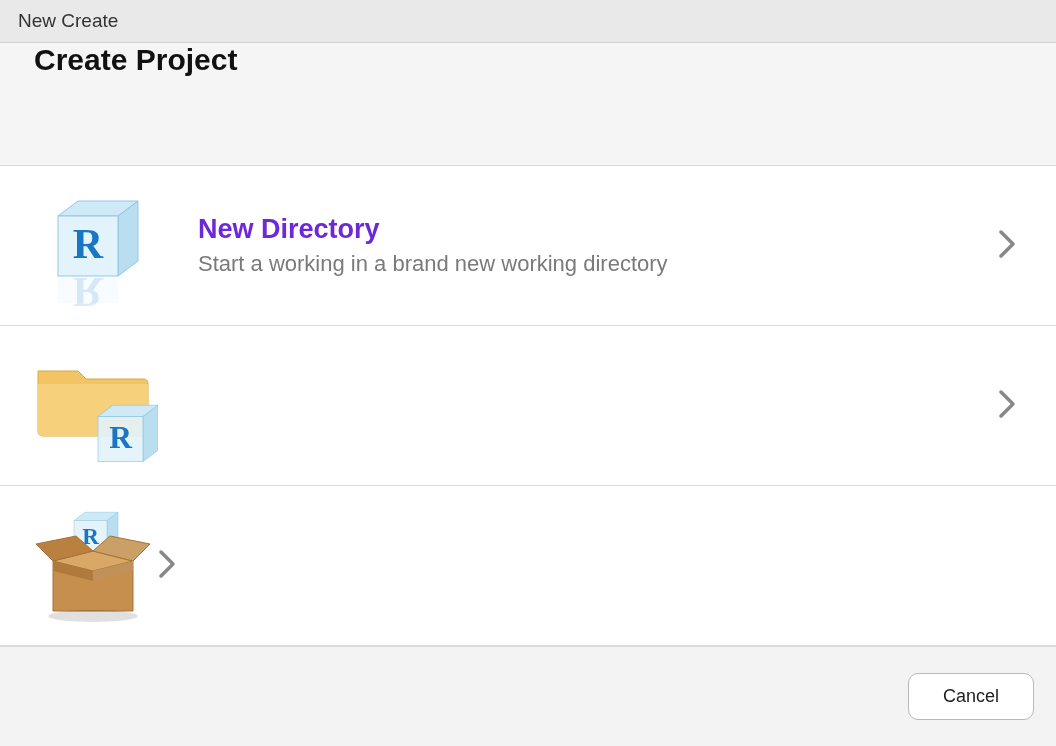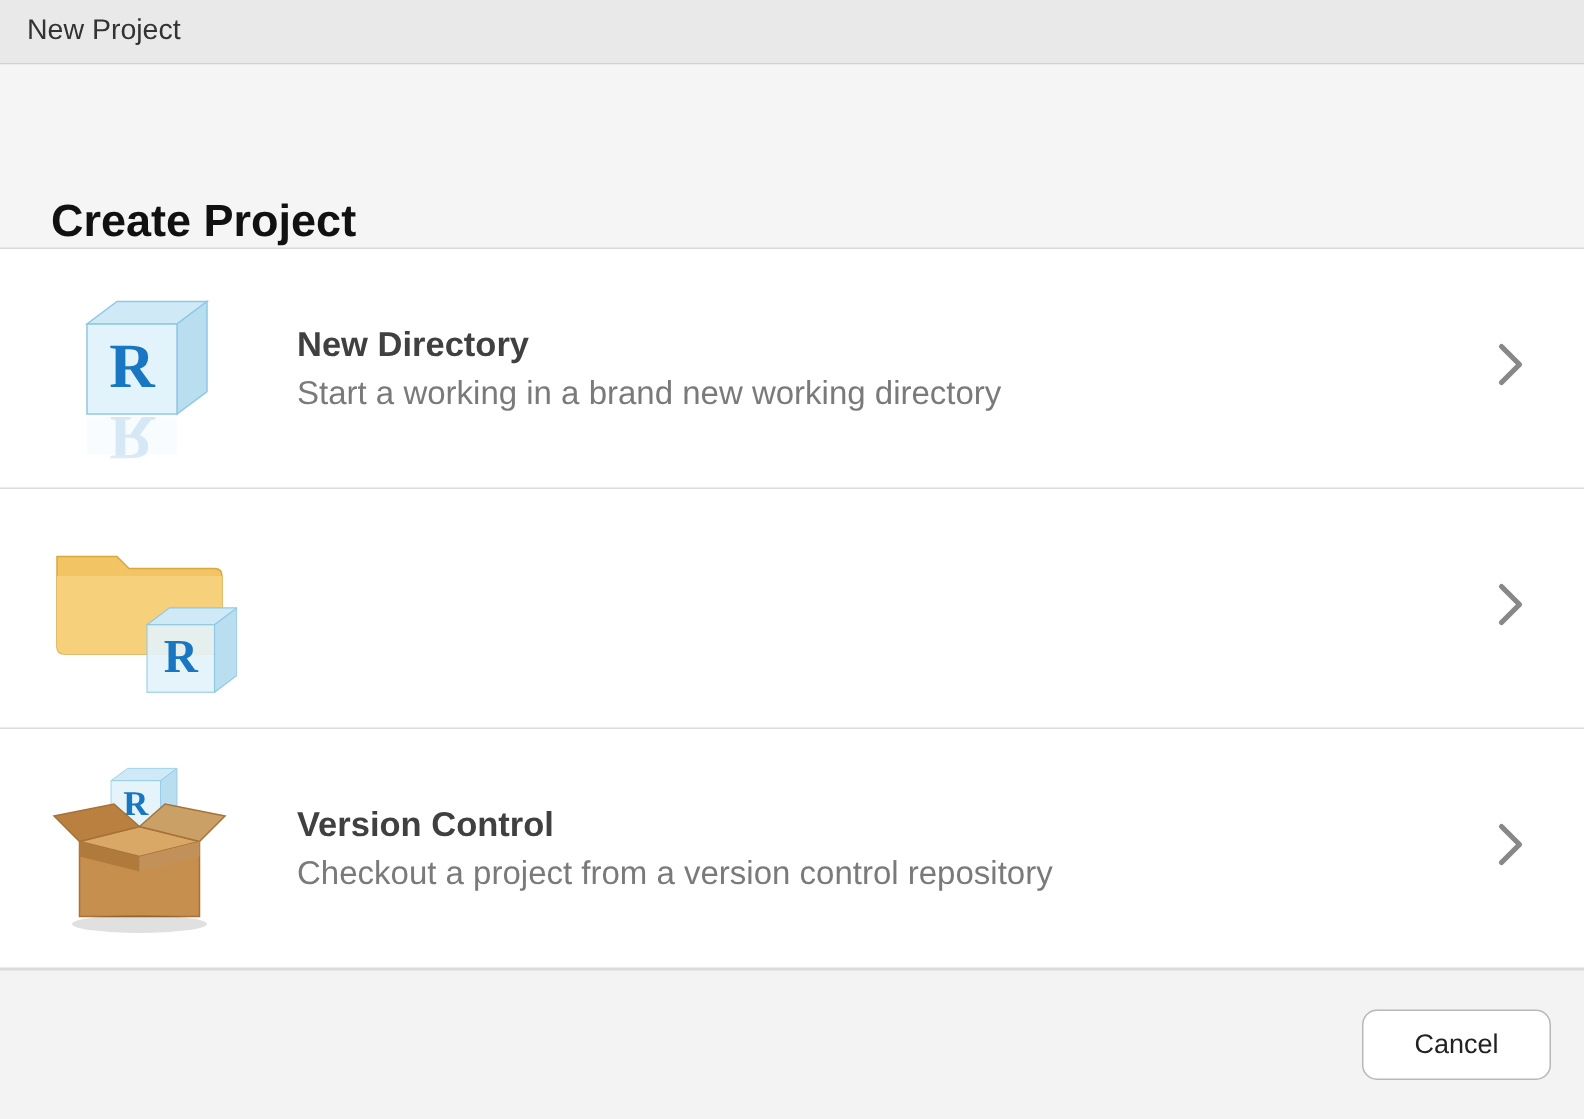--- a/index.html
+++ b/index.html
@@ -18,21 +18,21 @@
       align-items: center;
       padding-left: 18px;
       font-size: 19px;
       color: #333;
     }
     .header {
       height: 123px;
       background: #f5f5f5;
       border-bottom: 1px solid #d9d9d9;
       display: flex;
-      align-items: flex-end;
+      align-items: flex-start;
       padding-left: 34px;
     }
     .header-title {
       font-size: 30px;
       font-weight: 700;
       color: #111;
     }
     .options { background: #fff; }
     .option-row {
       display: flex;
@@ -48,23 +48,23 @@
       flex-shrink: 0;
       display: flex;
       align-items: center;
       justify-content: center;
     }
     .option-text {
       flex: 1;
       padding-left: 40px;
     }
     .option-title {
-      font-size: 23px;
+      font-size: 27px;
       font-weight: 700;
-      color: #404040;
+      color: #6d28d9;
       margin-bottom: 6px;
     }
     .option-desc {
       font-size: 22px;
       color: #7a7a7a;
     }
     .chevron {
       flex-shrink: 0;
       color: #888;
       padding-right: 10px;
@@ -88,21 +88,21 @@
       font-size: 18px;
       padding: 12px 34px;
       color: #222;
       cursor: pointer;
     }
   </style>
 </head>
 <body>
 
 <div class="titlebar">
-  <span>New Project</span>
+  <span>New Create</span>
 </div>
 
 <div class="header">
   <div class="header-title">Create Project</div>
 </div>
 
 <div class="options">
 
   <div class="option-row">
     <div class="option-icon">
@@ -166,24 +166,20 @@
         <polygon points="25,55 105,55 105,105 25,105" fill="#c78f4d" stroke="#a6723a" stroke-width="1"></polygon>
         <polygon points="25,55 65,45 105,55 65,65" fill="#d9a866" stroke="#a6723a" stroke-width="1"></polygon>
 
         <polygon points="25,55 8,38 48,30 65,45" fill="#b9803f" stroke="#a6723a" stroke-width="1"></polygon>
         <polygon points="105,55 122,38 82,30 65,45" fill="#caa067" stroke="#a6723a" stroke-width="1"></polygon>
         <polygon points="25,55 65,65 65,75 25,65" fill="#b07a3c"></polygon>
         <polygon points="105,55 65,65 65,75 105,65" fill="#c2915a"></polygon>
         <ellipse cx="65" cy="110" rx="45" ry="6" fill="#000" opacity="0.12"></ellipse>
       </svg>
     </div>
-    <div class="option-text">
-      <div class="option-title">Version Control</div>
-      <div class="option-desc">Checkout a project from a version control repository</div>
-    </div>
     <div class="chevron">
       <svg width="18" height="30" viewBox="0 0 18 30">
           <polyline points="3,3 15,15 3,27" fill="none" stroke="#888" stroke-width="3.5" stroke-linecap="round" stroke-linejoin="round"></polyline>
         </svg>
     </div>
   </div>
 
 </div>
 
 <div class="footer">

